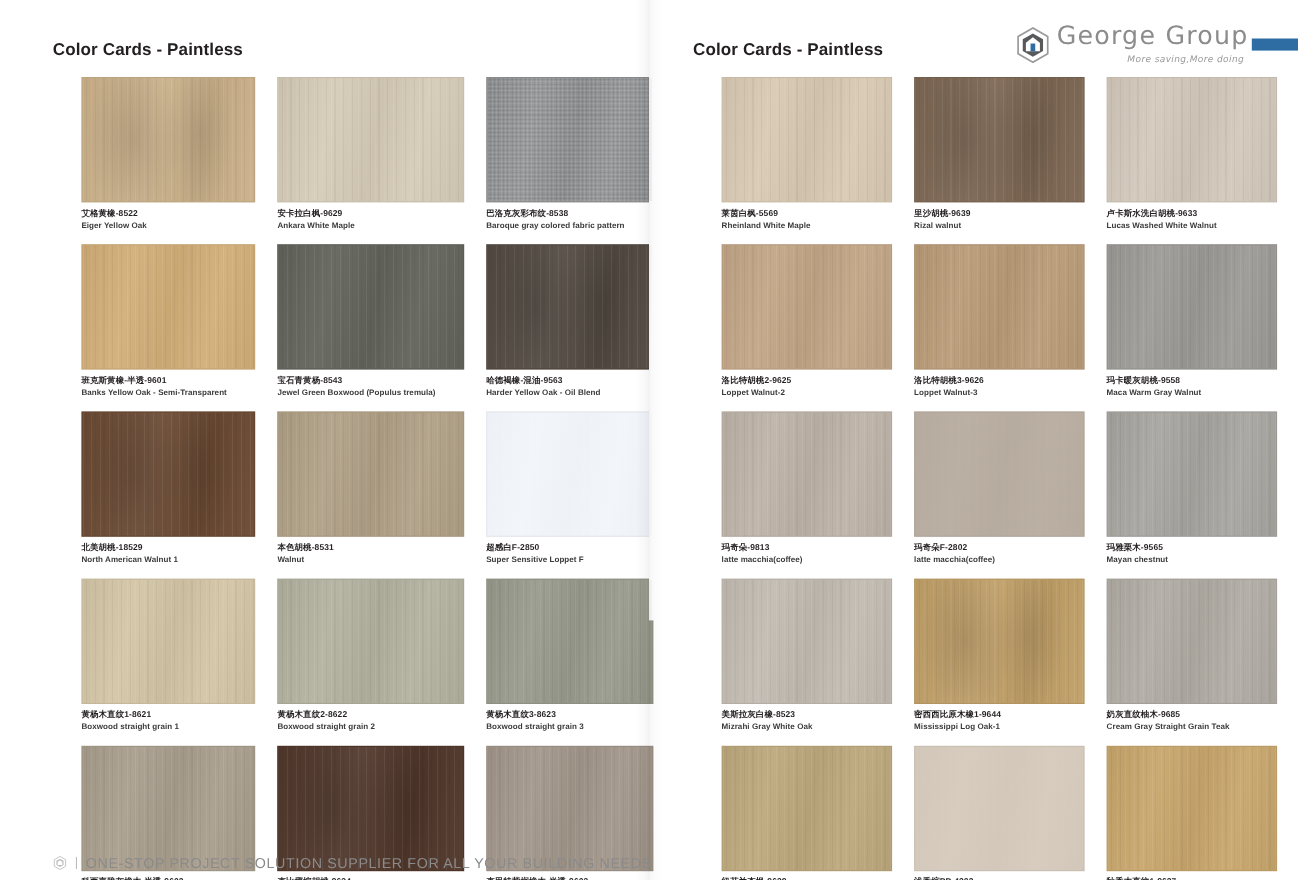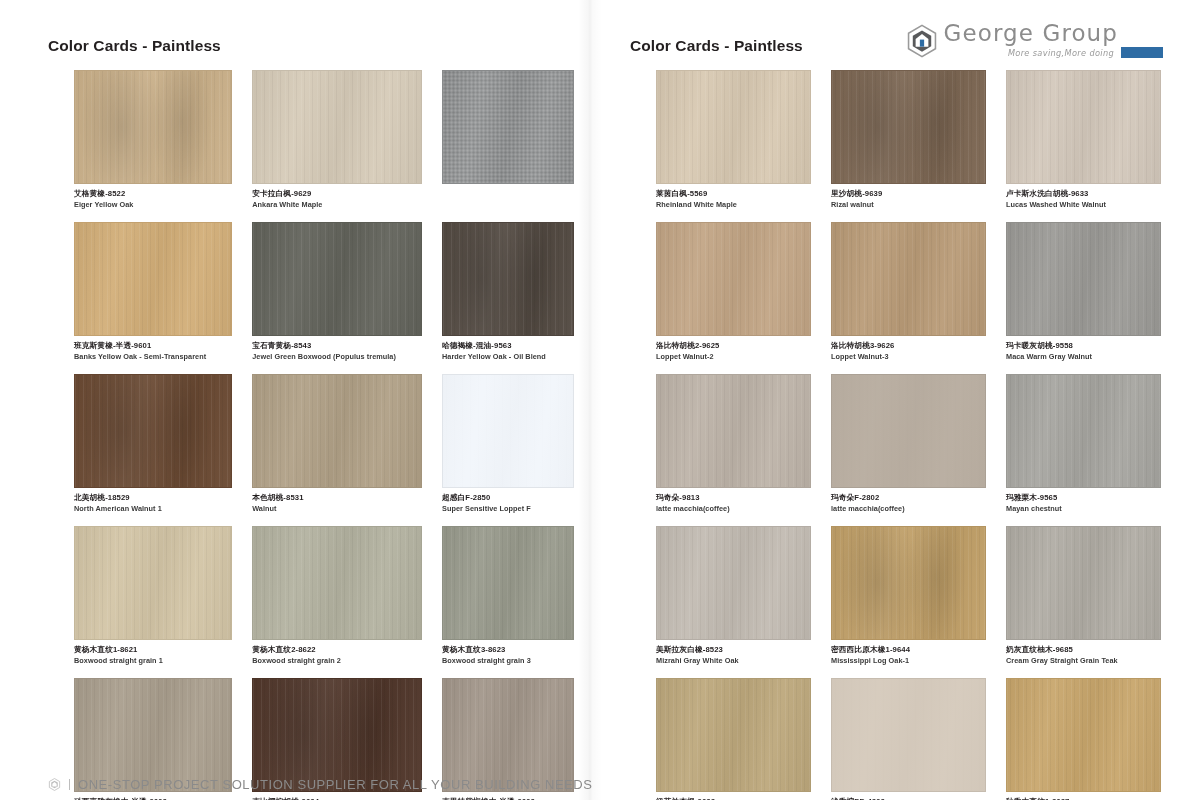--- a/index.html
+++ b/index.html
@@ -159,23 +159,23 @@
     white-space: nowrap;
     letter-spacing: 0.05px;
     padding-top: 1.5px;
     font-weight: bold;
   }
 
   
   .logo {
     position: absolute;
     top: 22px;
-    right: 17px;
+    right: 0;
     display: flex;
-    align-items: flex-end;
+    align-items: flex-start;
     z-index: 10;
   }
 
   .logo-mark { width: 34px; height: 34px; flex: none; margin-top: 2px; }
 
   .logo-text-wrap {
     display: flex;
     flex-direction: column;
     margin-left: 5px;
   }
@@ -251,20 +251,24 @@
         </div>
         <div class="card">
           <div class="swatch" style="background: rgb(214, 203, 184);"></div>
           <div class="labels">
             <div class="label-cn">安卡拉白枫-9629</div>
             <div class="label-en">Ankara White Maple</div>
           </div>
         </div>
         <div class="card">
           <div class="swatch weave" style="background: rgb(147, 149, 150);"></div>
+          <div class="labels">
+            <div class="label-cn">巴洛克灰彩布纹-8538</div>
+            <div class="label-en">Baroque gray colored fabric pattern</div>
+          </div>
         </div>
         <div class="card">
           <div class="swatch" style="background: rgb(210, 174, 120);"></div>
           <div class="labels">
             <div class="label-cn">班克斯黄橡-半透-9601</div>
             <div class="label-en">Banks Yellow Oak - Semi-Transparent</div>
           </div>
         </div>
         <div class="card">
           <div class="swatch" style="background: rgb(98, 99, 91);"></div>

